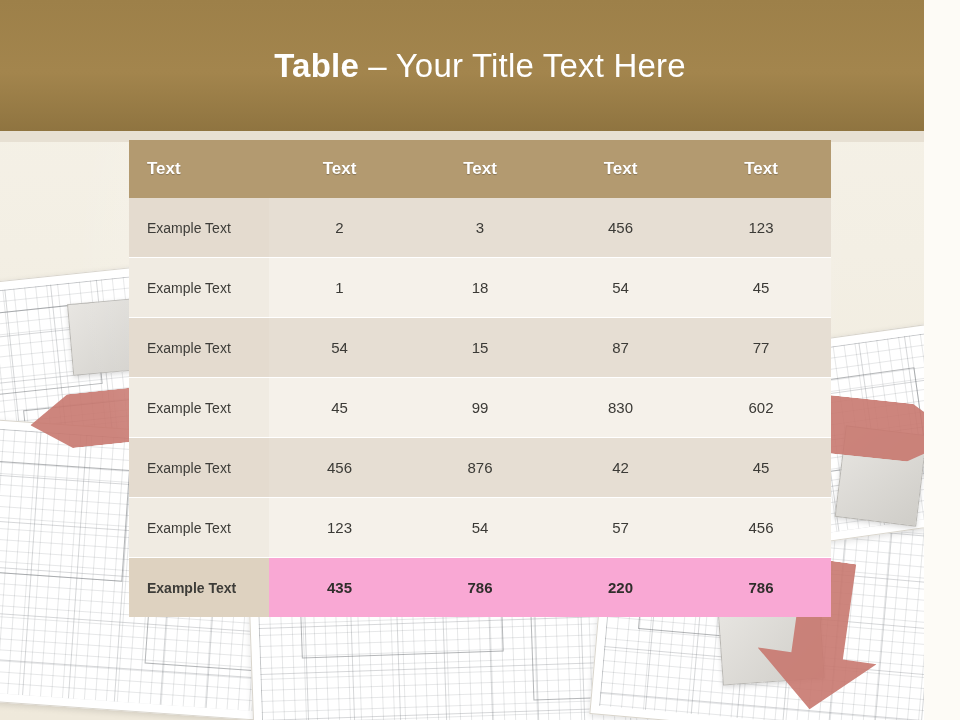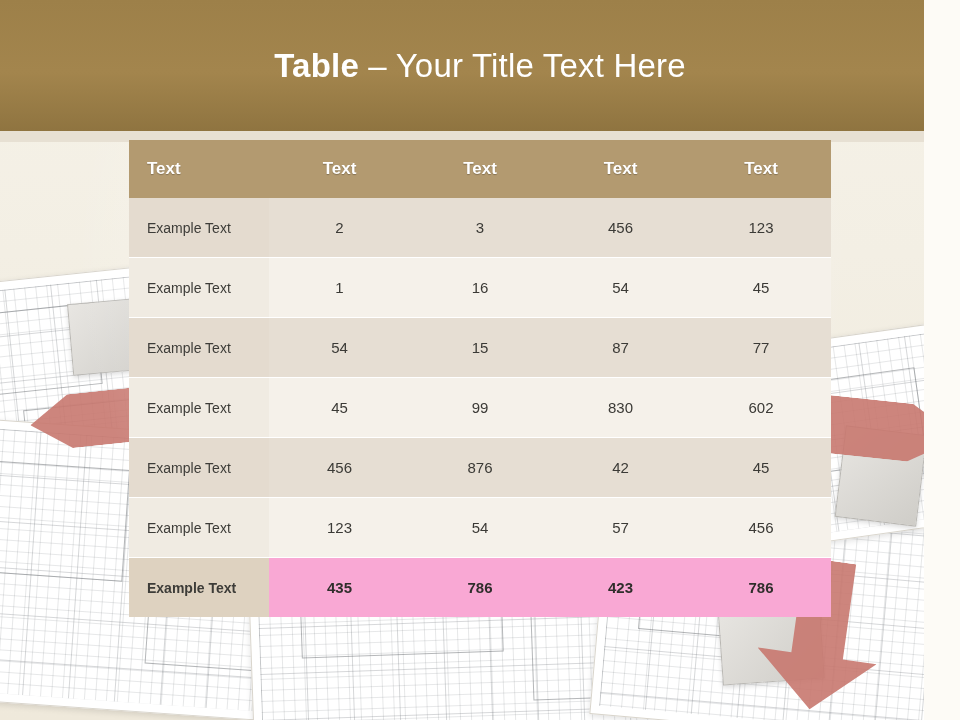--- a/index.html
+++ b/index.html
@@ -248,21 +248,21 @@
         <tr class="row-odd rowline">
           <td class="first">Example Text</td>
           <td>2</td>
           <td>3</td>
           <td>456</td>
           <td>123</td>
         </tr>
         <tr class="row-even rowline">
           <td class="first">Example Text</td>
           <td>1</td>
-          <td>16</td>
+          <td>18</td>
           <td>54</td>
           <td>45</td>
         </tr>
         <tr class="row-odd rowline">
           <td class="first">Example Text</td>
           <td>54</td>
           <td>15</td>
           <td>87</td>
           <td>77</td>
         </tr>
@@ -284,20 +284,20 @@
           <td class="first">Example Text</td>
           <td>123</td>
           <td>54</td>
           <td>57</td>
           <td>456</td>
         </tr>
         <tr class="row-total">
           <td class="first">Example Text</td>
           <td>435</td>
           <td>786</td>
-          <td>423</td>
+          <td>220</td>
           <td>786</td>
         </tr>
       </tbody>
     </table>
   </div>
 
 </div>
 
 </body></html>

